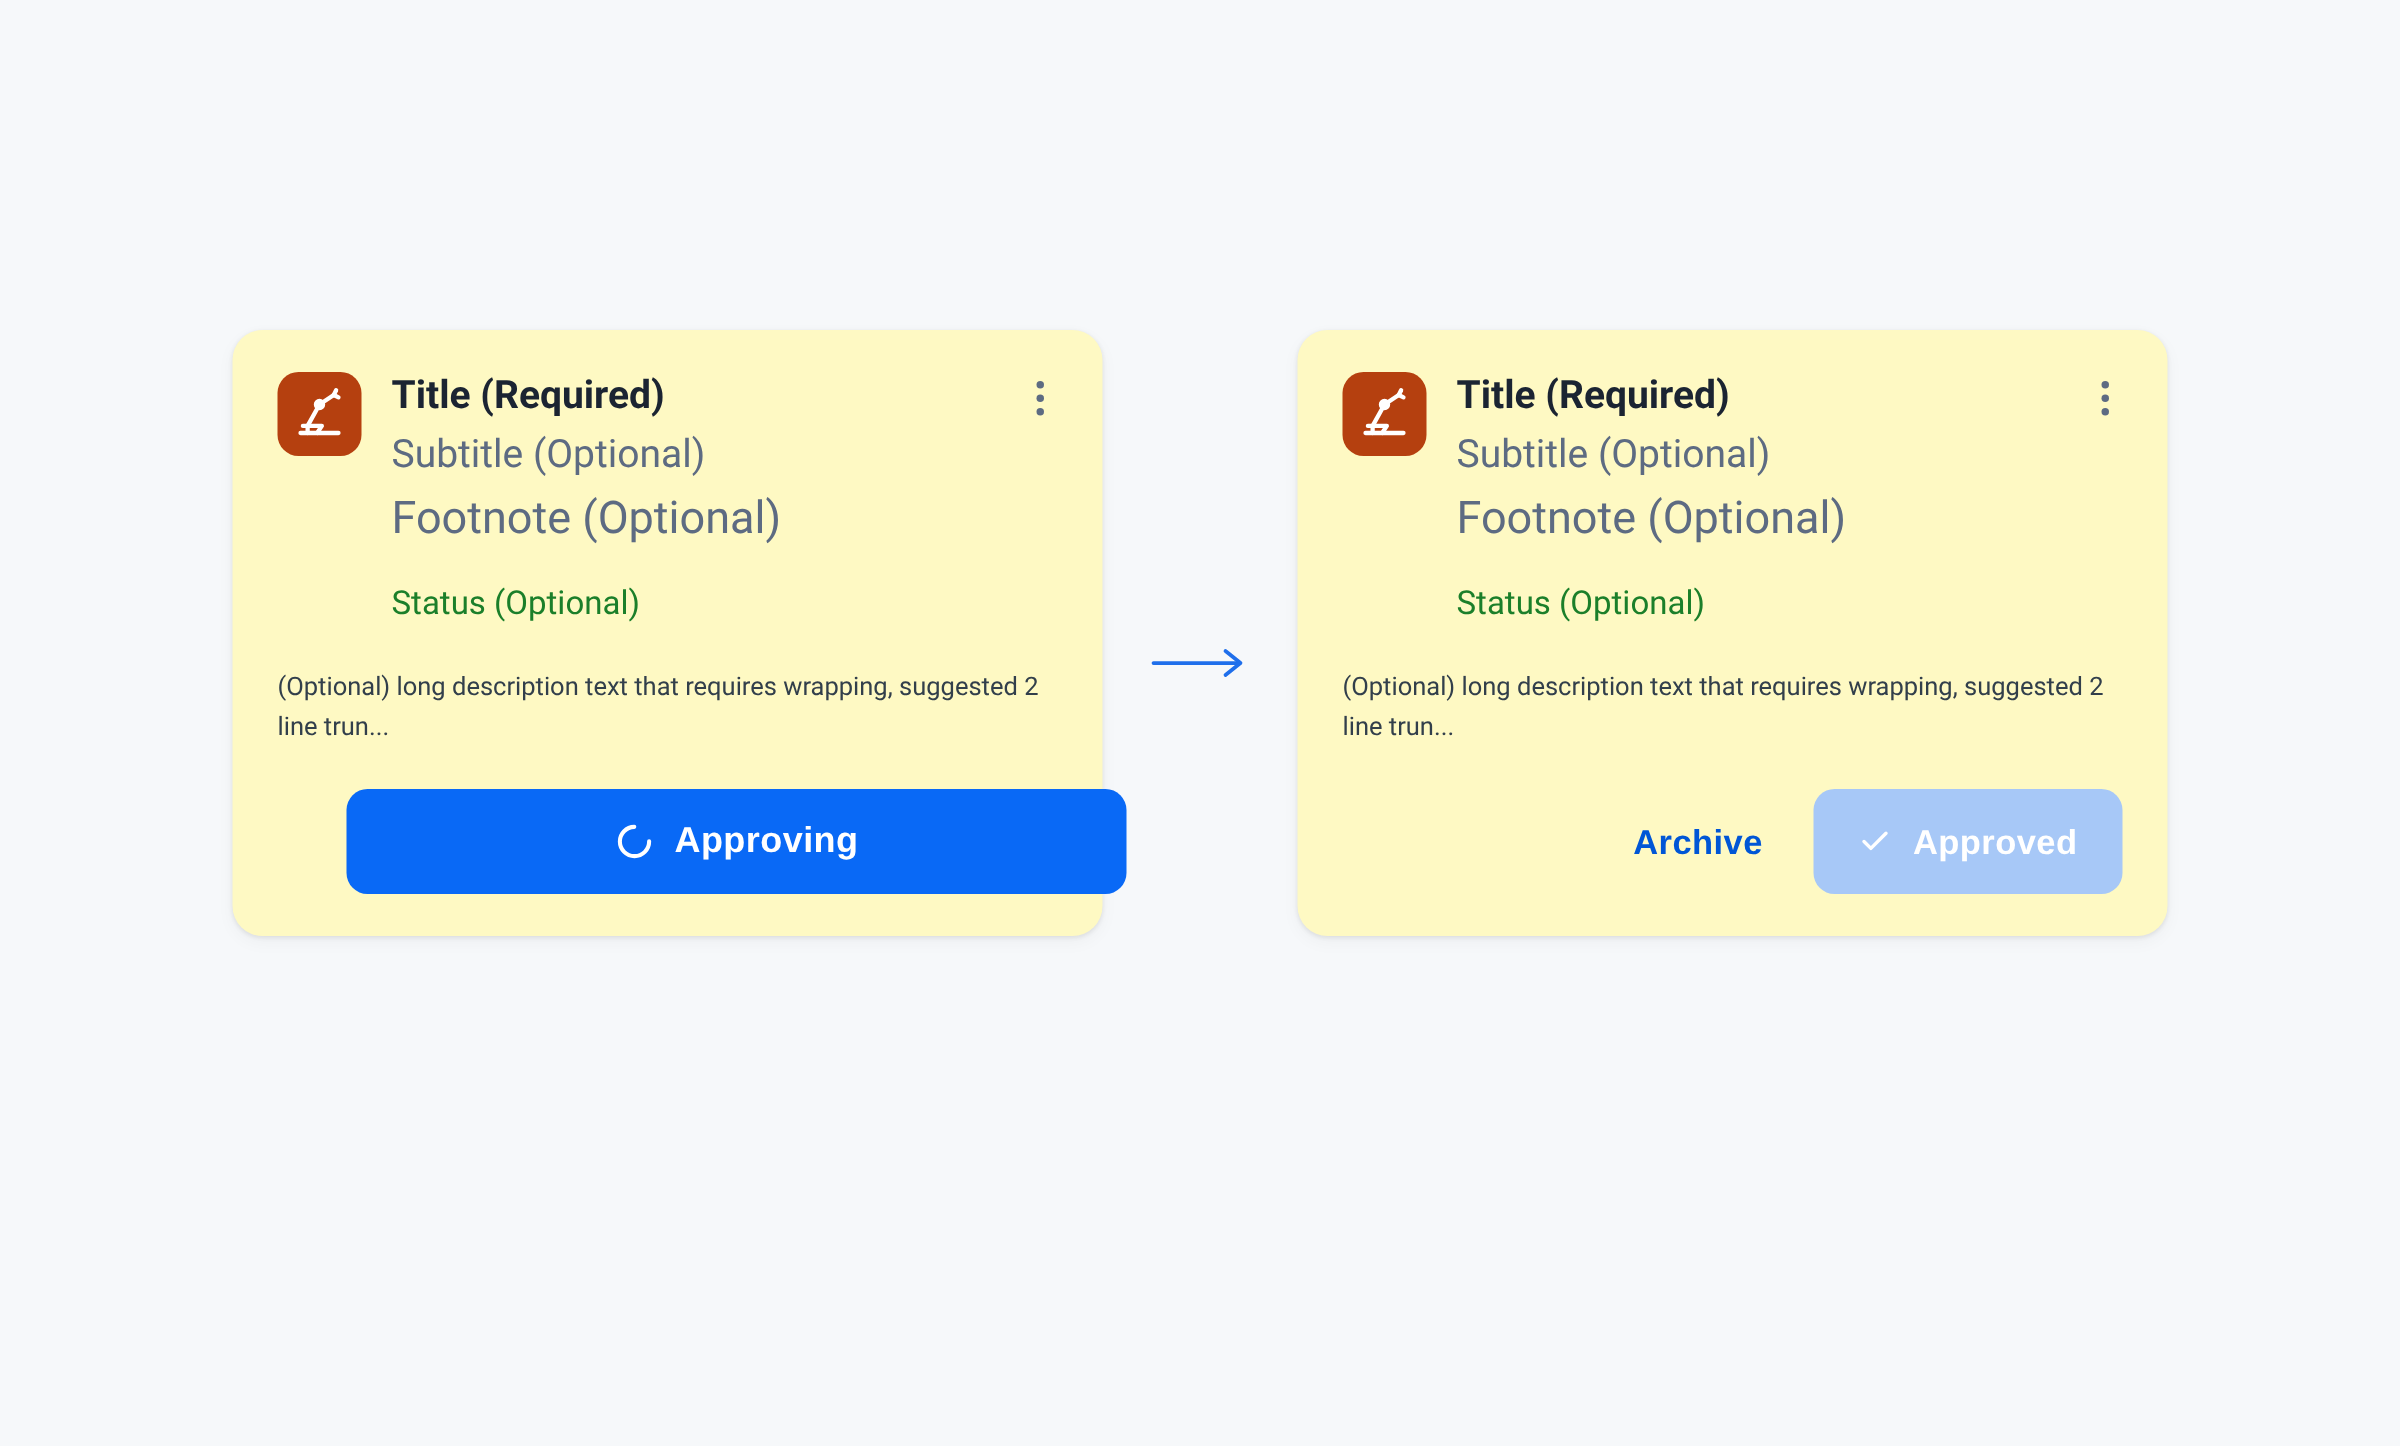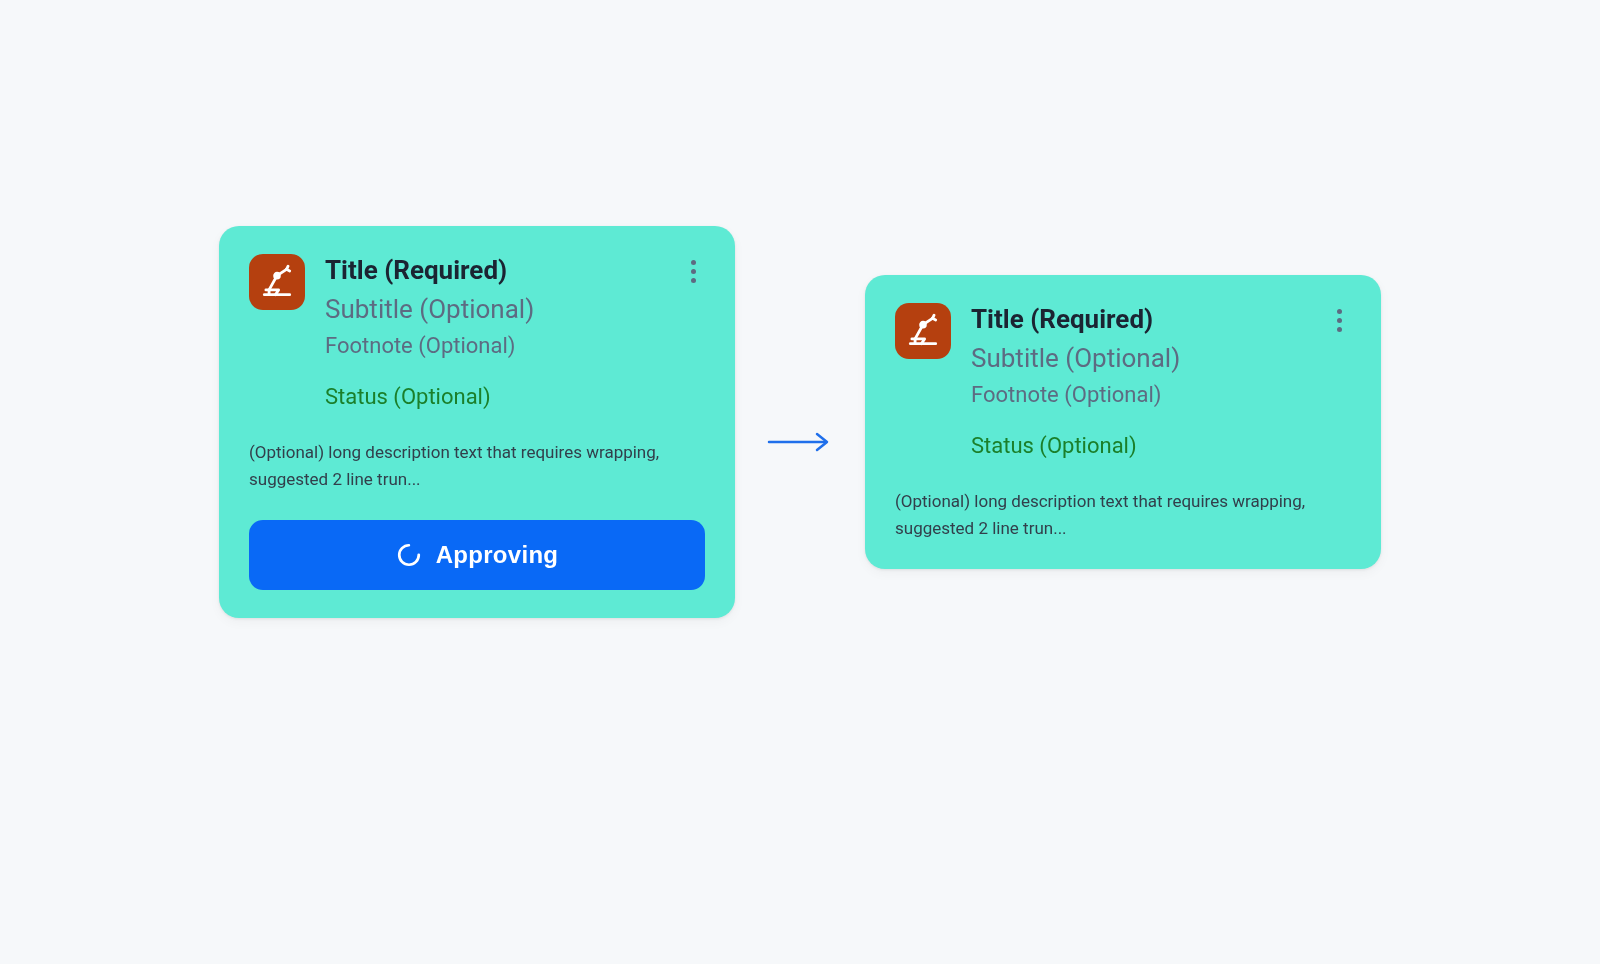--- a/index.html
+++ b/index.html
@@ -12,23 +12,23 @@
       background-color: #f6f8fa;
       width: 1600px;
       height: 964px;
       display: flex;
       align-items: center;
       justify-content: center;
       gap: 30px;
       padding-bottom: 120px;
     }
     .card {
-      background: #5eead4;
+      background: #fef9c3;
       border-radius: 20px;
-      width: 516px;
+      width: 580px;
       padding: 28px 30px 28px 30px;
       box-shadow: 0 1px 3px rgba(0,0,0,0.08), 0 4px 12px rgba(0,0,0,0.04);
     }
     .card-header {
       display: flex;
       align-items: flex-start;
       gap: 20px;
       position: relative;
     }
     .app-icon {
@@ -55,21 +55,21 @@
       color: #1b2432;
       line-height: 1.25;
       margin-bottom: 4px;
     }
     .subtitle {
       font-size: 26px;
       color: #5d6b82;
       line-height: 1.5;
     }
     .footnote {
-      font-size: 22px;
+      font-size: 30px;
       color: #5d6b82;
       line-height: 1.5;
     }
     .status {
       font-size: 22px;
       color: #1b7f2a;
       line-height: 1.5;
       margin-top: 18px;
     }
     .more-icon {
@@ -112,20 +112,21 @@
       border-radius: 14px;
       color: #ffffff;
       font-size: 24px;
       font-weight: 600;
       display: flex;
       align-items: center;
       justify-content: center;
       gap: 14px;
       cursor: pointer;
       letter-spacing: 0.3px;
+      margin-left: 46px;
     }
     .btn-primary svg {
       animation: spin 1s linear infinite;
     }
     @keyframes spin {
       from { transform: rotate(0deg); }
       to { transform: rotate(360deg); }
     }
     .actions-row {
       display: flex;
@@ -232,13 +233,24 @@
       <div class="footnote">Footnote (Optional)</div>
       <div class="status">Status (Optional)</div>
     </div>
     <div class="more-icon">
       <span></span>
         <span></span>
         <span></span>
     </div>
   </div>
   <div class="description">(Optional) long description text that requires wrapping, suggested 2 line trun...</div>
+  <div class="actions-row">
+    <button class="btn-link">
+      <span>Archive</span>
+    </button>
+    <button class="btn-approved">
+      <svg width="22" height="22" viewBox="0 0 24 24" fill="none">
+        <path d="M4 12 L9 17 L20 6" stroke="#ffffff" stroke-width="2.5" stroke-linecap="round" stroke-linejoin="round"></path>
+      </svg>
+      <span>Approved</span>
+    </button>
+  </div>
 </div>
 
 </body></html>

